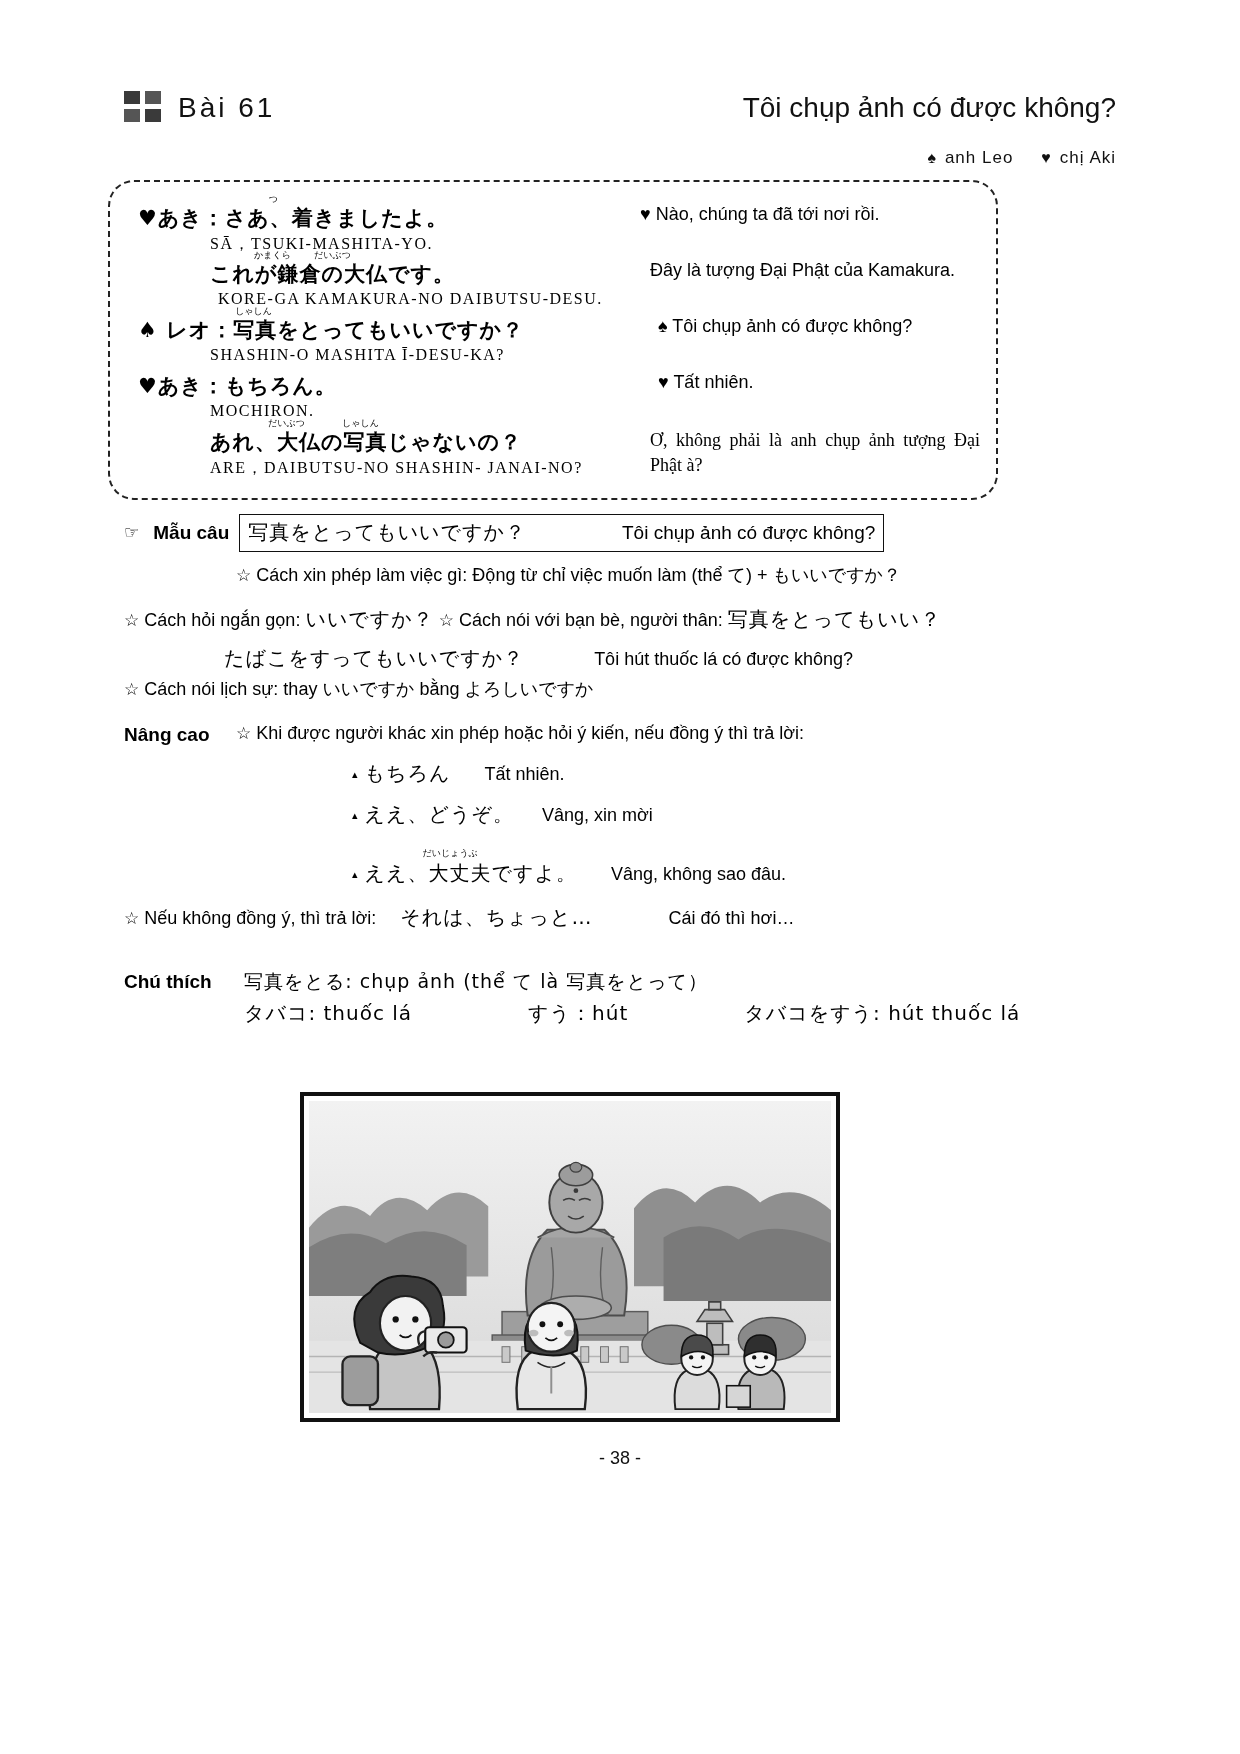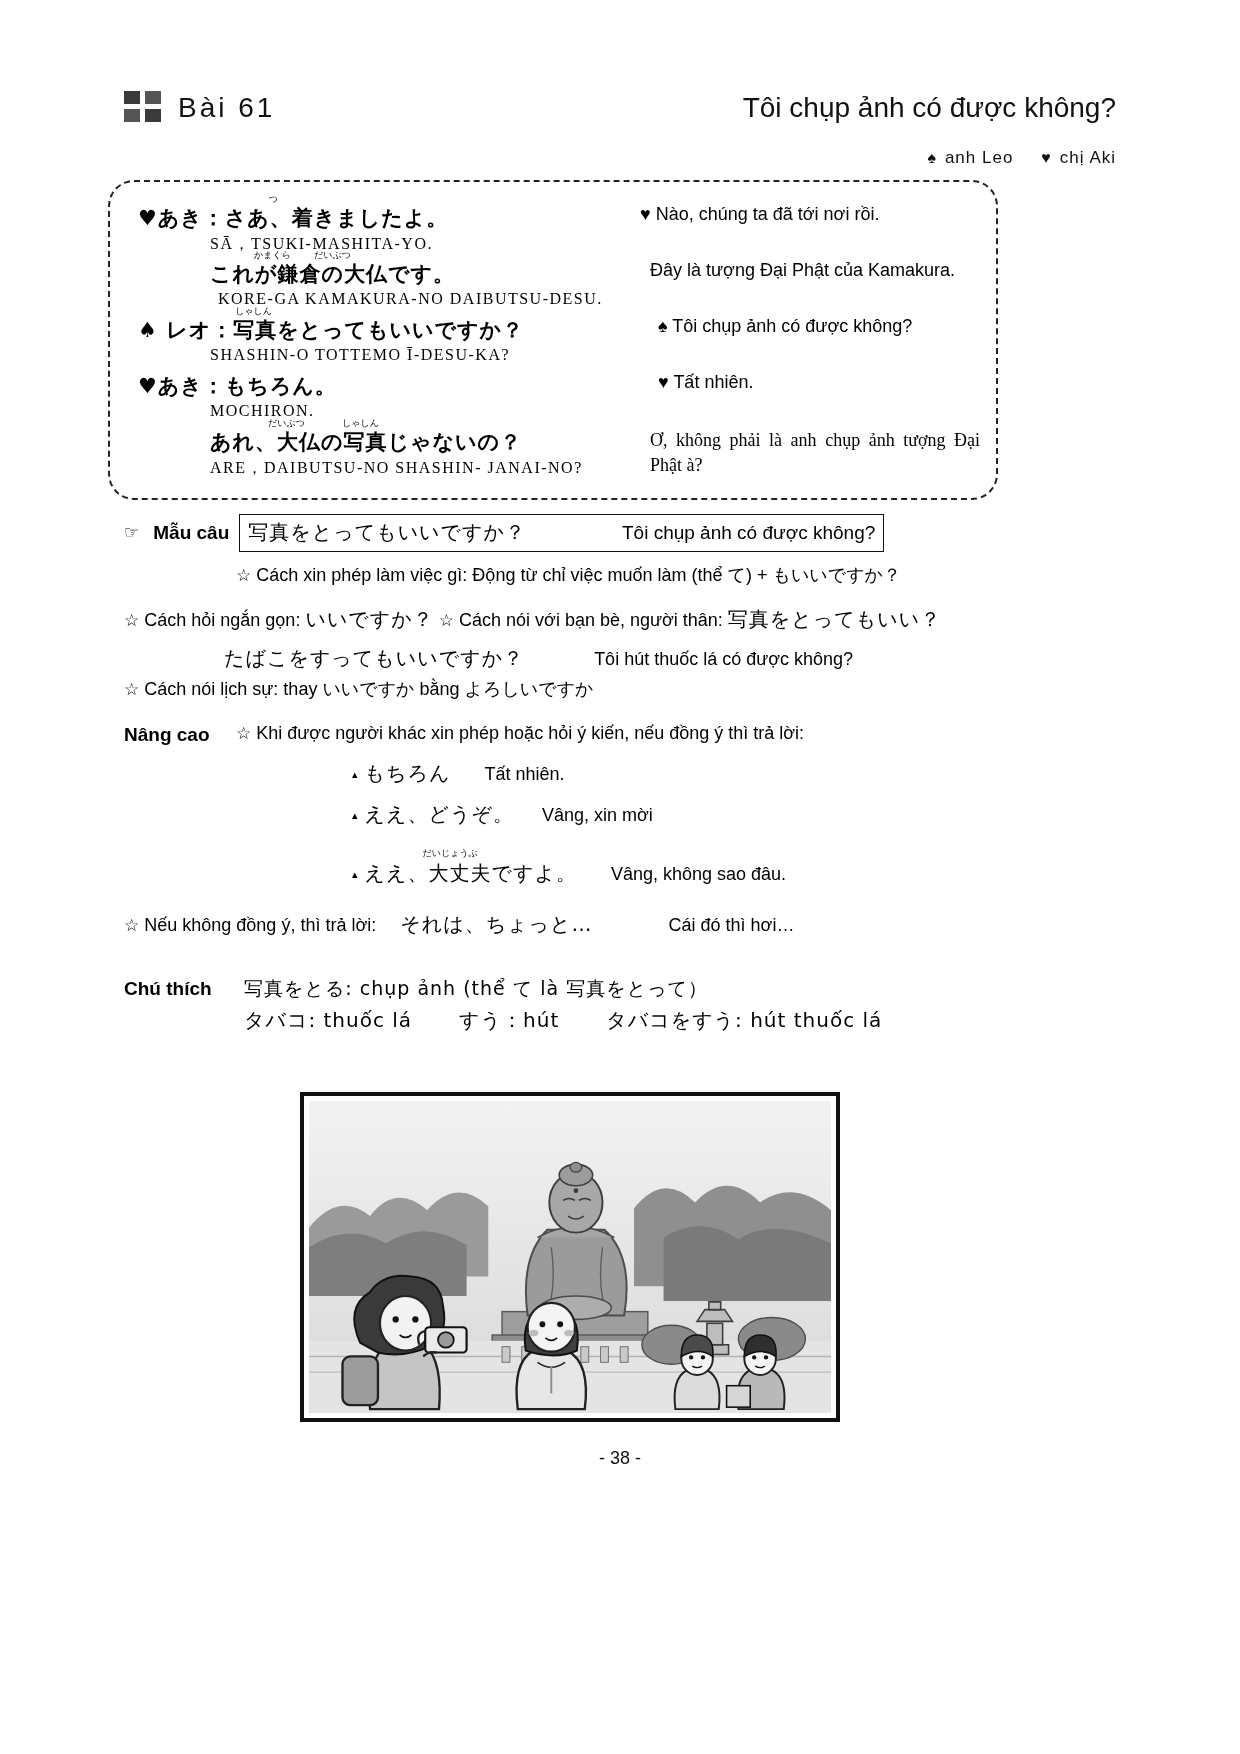--- a/index.html
+++ b/index.html
@@ -160,21 +160,21 @@
 
   .nang-cao-block { margin-top: 16px; position: relative; }
   .nc-label { font-weight: bold; font-size: 19px; position: absolute; left: 0; top: 0; }
   .nc-line1 { padding-left: 112px; }
   .nc-item { padding-left: 228px; margin-top: 10px; }
   .tri { font-size: 11px; vertical-align: 2px; margin-right: 2px; }
 
   .chuthich { margin-top: 34px; position: relative; }
   .ct-label { font-weight: bold; font-size: 19px; position: absolute; left: 0; top: 0; }
   .ct-l1 { padding-left: 120px; }
-  .ct-l2 { padding-left: 120px; display: flex; gap: 47px; }
+  .ct-l2 { padding-left: 120px; display: flex; gap: 116px; }
 
   
   .illus-frame {
     position: absolute;
     left: 300px;
     top: 1092px;
     width: 540px;
     height: 330px;
     border: 4px solid #111;
     background: #ffffff;
@@ -239,21 +239,21 @@
 
       <div class="dlg-line" style="left:100px; top:78px;text-align:center;">
         <span class="ruby-wrap"><span class="furi" style="left:44px;">かまくら</span><span class="furi" style="left:104px;">だいぶつ</span><span class="jp-big">これが鎌倉の大仏です。</span></span>
       </div>
       <div class="dlg-line romaji" style="left:100px; top:108px;margin-left:8px;">KORE‐GA  KAMAKURA‐NO  DAIBUTSU‐DESU.</div>
       <div class="dlg-line vn" style="left:540px; top:78px;">Đây là tượng Đại Phật của Kamakura.</div>
 
       <div class="dlg-line" style="left:28px; top:134px;">
         <span class="jp-big"><span>♠</span> <span>レオ：</span></span><span class="ruby-wrap"><span class="furi" style="left:2px;">しゃしん</span><span class="jp-big">写真をとってもいいですか？</span></span>
       </div>
-      <div class="dlg-line romaji" style="left:100px; top:164px;">SHASHIN‐O  TOTTEMO  Ī‐DESU‐KA?</div>
+      <div class="dlg-line romaji" style="left:100px; top:164px;">SHASHIN‐O  MASHITA  Ī‐DESU‐KA?</div>
       <div class="dlg-line vn" style="left:548px; top:134px;text-align:center;">
         <span>♠</span>
         <span>Tôi chụp ảnh có được không?</span>
       </div>
 
       <div class="dlg-line" style="left:28px; top:190px;">
         <span class="jp-big"><span>♥</span><span>あき：</span></span><span class="jp-big">もちろん。</span>
       </div>
       <div class="dlg-line romaji" style="left:100px; top:220px;">MOCHIRON.</div>
       <div class="dlg-line vn" style="left:548px; top:190px;">
@@ -327,21 +327,21 @@
         <span>Vâng, xin mời</span>
       </div>
 
       <div class="row nc-item" style="margin-top:28px;">
         <span class="tri">▴</span>
         <span class="ruby-wrap"><span class="furi" style="left:58px;">だいじょうぶ</span><span class="jp">ええ、大丈夫ですよ。</span></span>
         <span style="display:inline-block; width:24px;"></span>
         <span>Vâng, không sao đâu.</span>
       </div>
 
-      <div class="row" style="margin-top:20px;">
+      <div class="row" style="margin-top:13px;">
         <span class="star">☆</span>
         <span>Nếu không đồng ý, thì trả lời:</span>
         <span style="display:inline-block; width:14px;"></span>
         <span class="jp">それは、ちょっと…</span>
         <span style="display:inline-block; width:66px;"></span>
         <span>Cái đó thì hơi…</span>
       </div>
     </div>
 
     <div class="chuthich">

